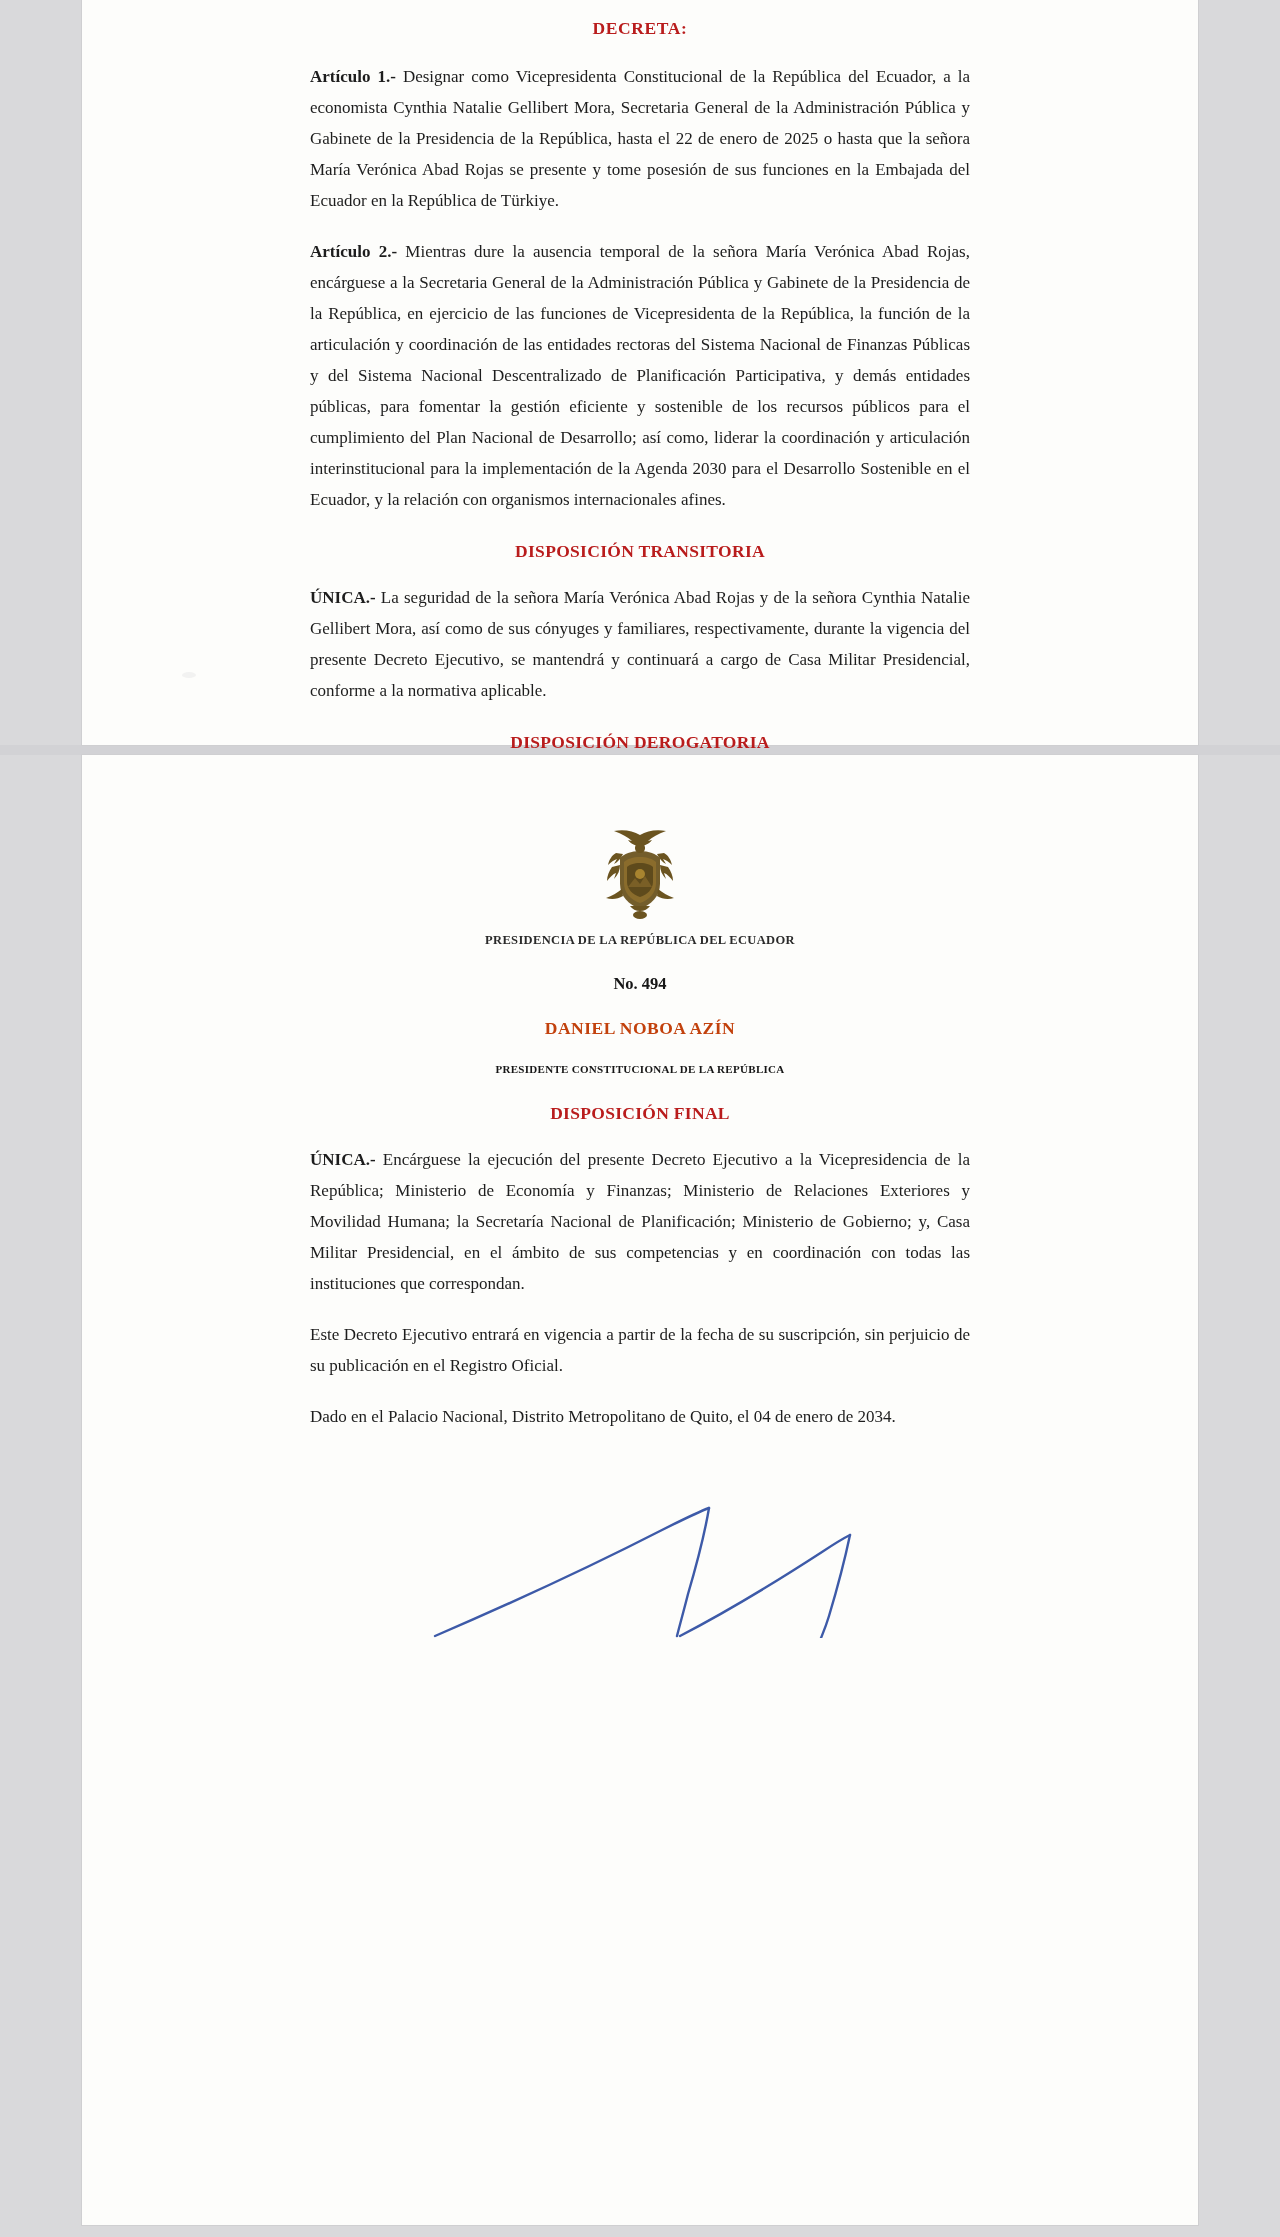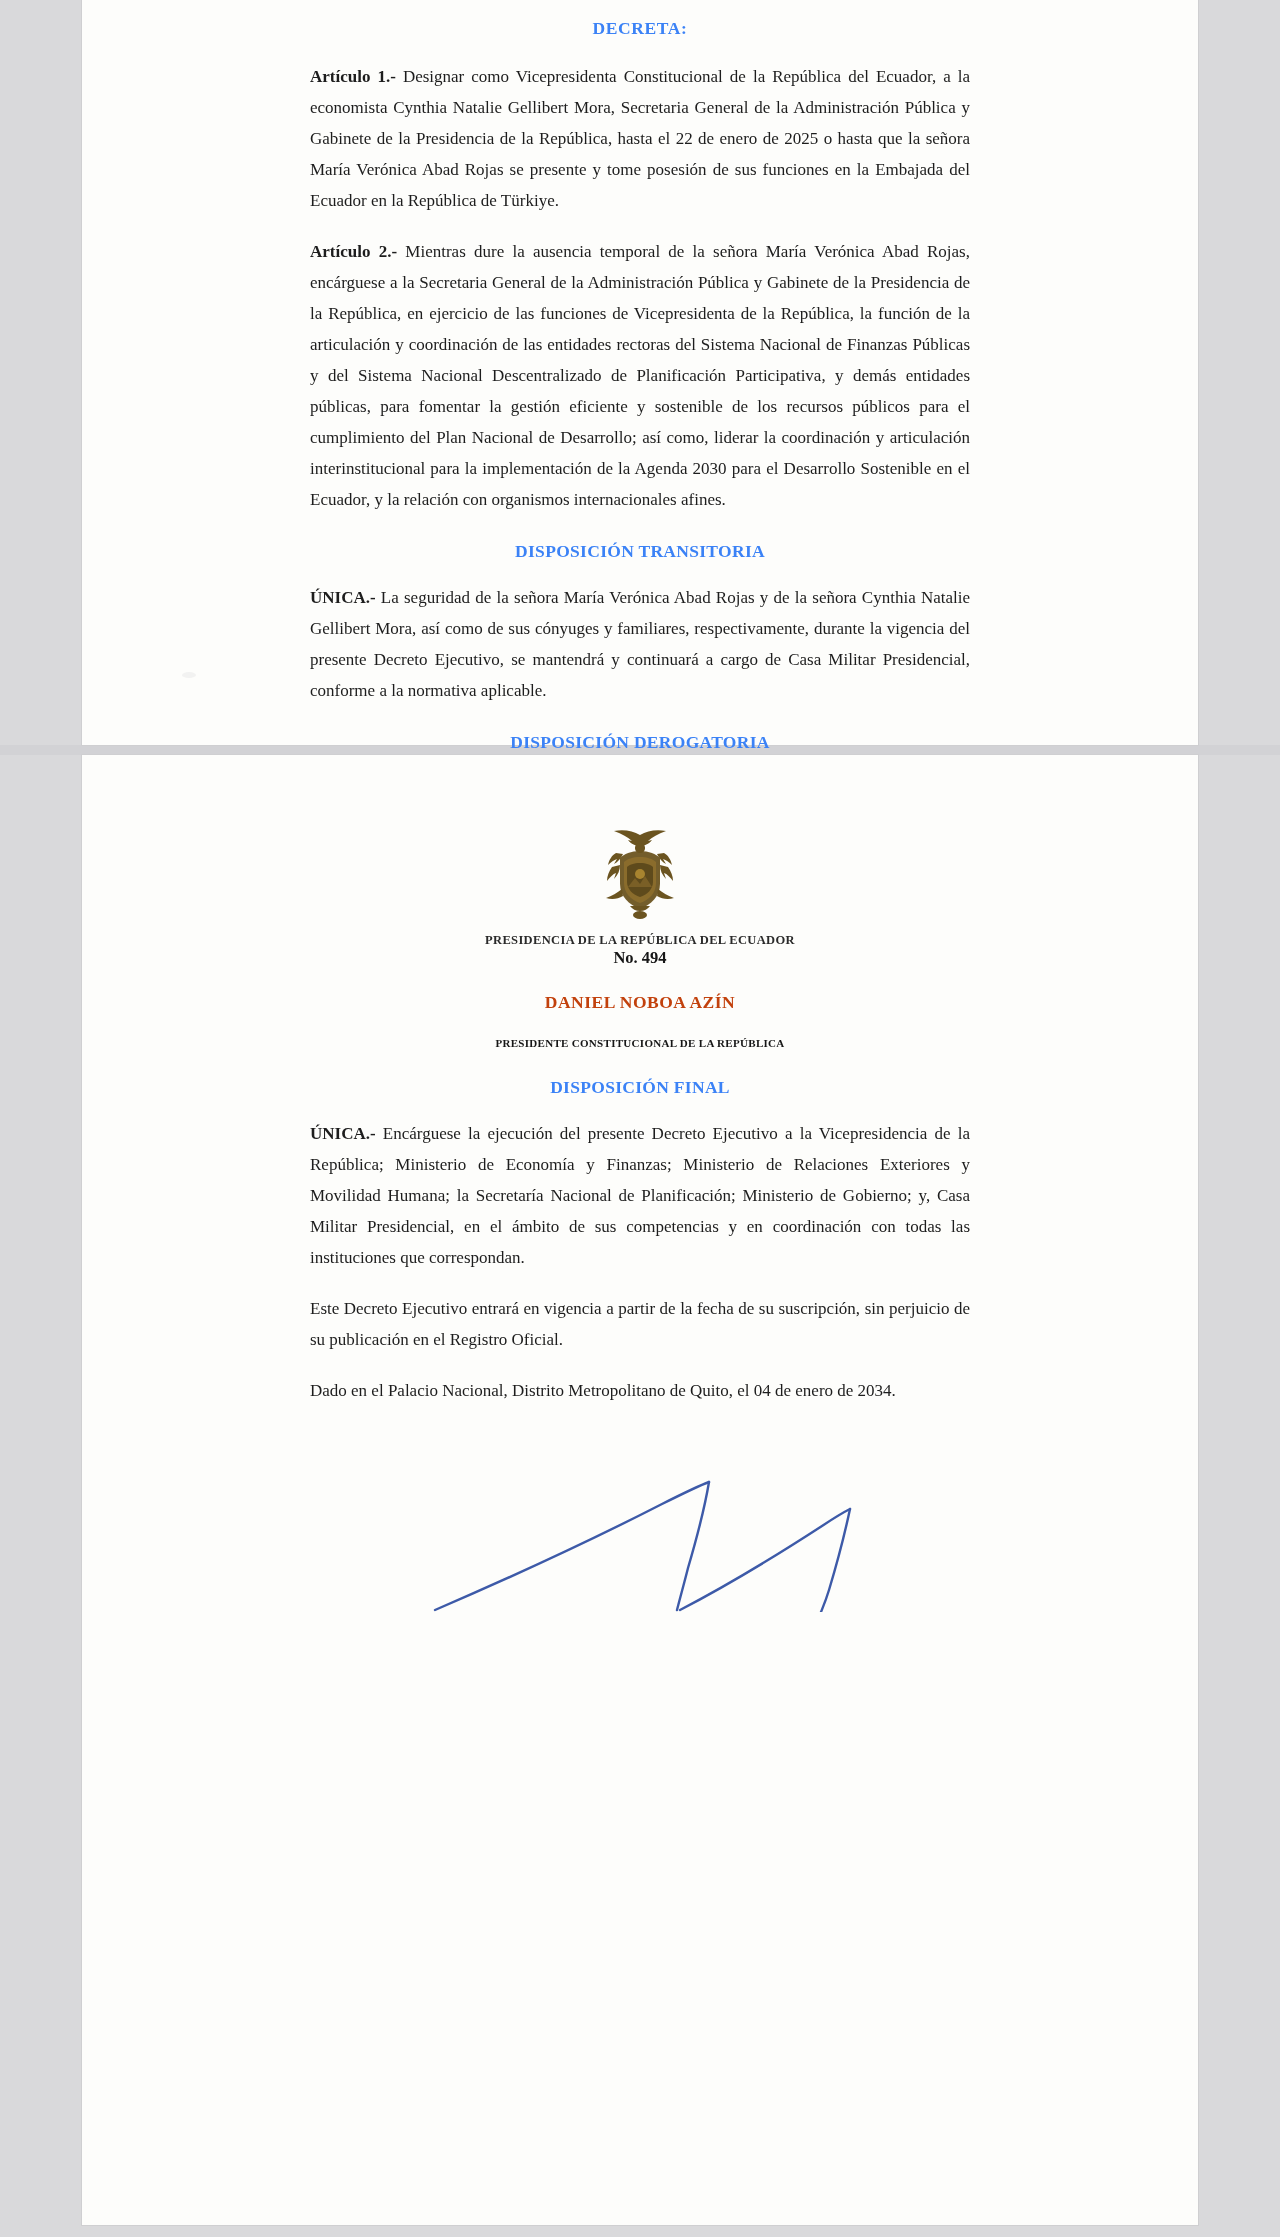--- a/index.html
+++ b/index.html
@@ -37,21 +37,21 @@
     margin:0 auto;
     padding-top:8px;
   }
 
   
   .heading{
     text-align:center;
     font-weight:bold;
     font-size:17.5px;
     letter-spacing:.2px;
-    color:#3b82f6;
+    color:#b91c1c;
     margin:0;
   }
   .h-decreta{ margin-bottom:22px; letter-spacing:.6px;}
   .h-section{ margin:26px 0 20px 0; letter-spacing:.3px;}
 
   p.body{
     text-align:justify;
     font-size:17px;
     line-height:31px;
     color:#1d1d1d;
@@ -78,20 +78,21 @@
     margin-top:10px;
     font-size:12.5px;
     font-weight:bold;
     letter-spacing:.35px;
     color:#2a2a2a;
     text-align:center;
     font-family:"Liberation Serif", serif;
   }
 
   .num-line{
+    margin-top:26px;
     text-align:center;
     font-weight:bold;
     font-size:16.5px;
     color:#161616;
   }
   .name-line{
     margin-top:24px;
     text-align:center;
     font-weight:bold;
     font-size:17.5px;

